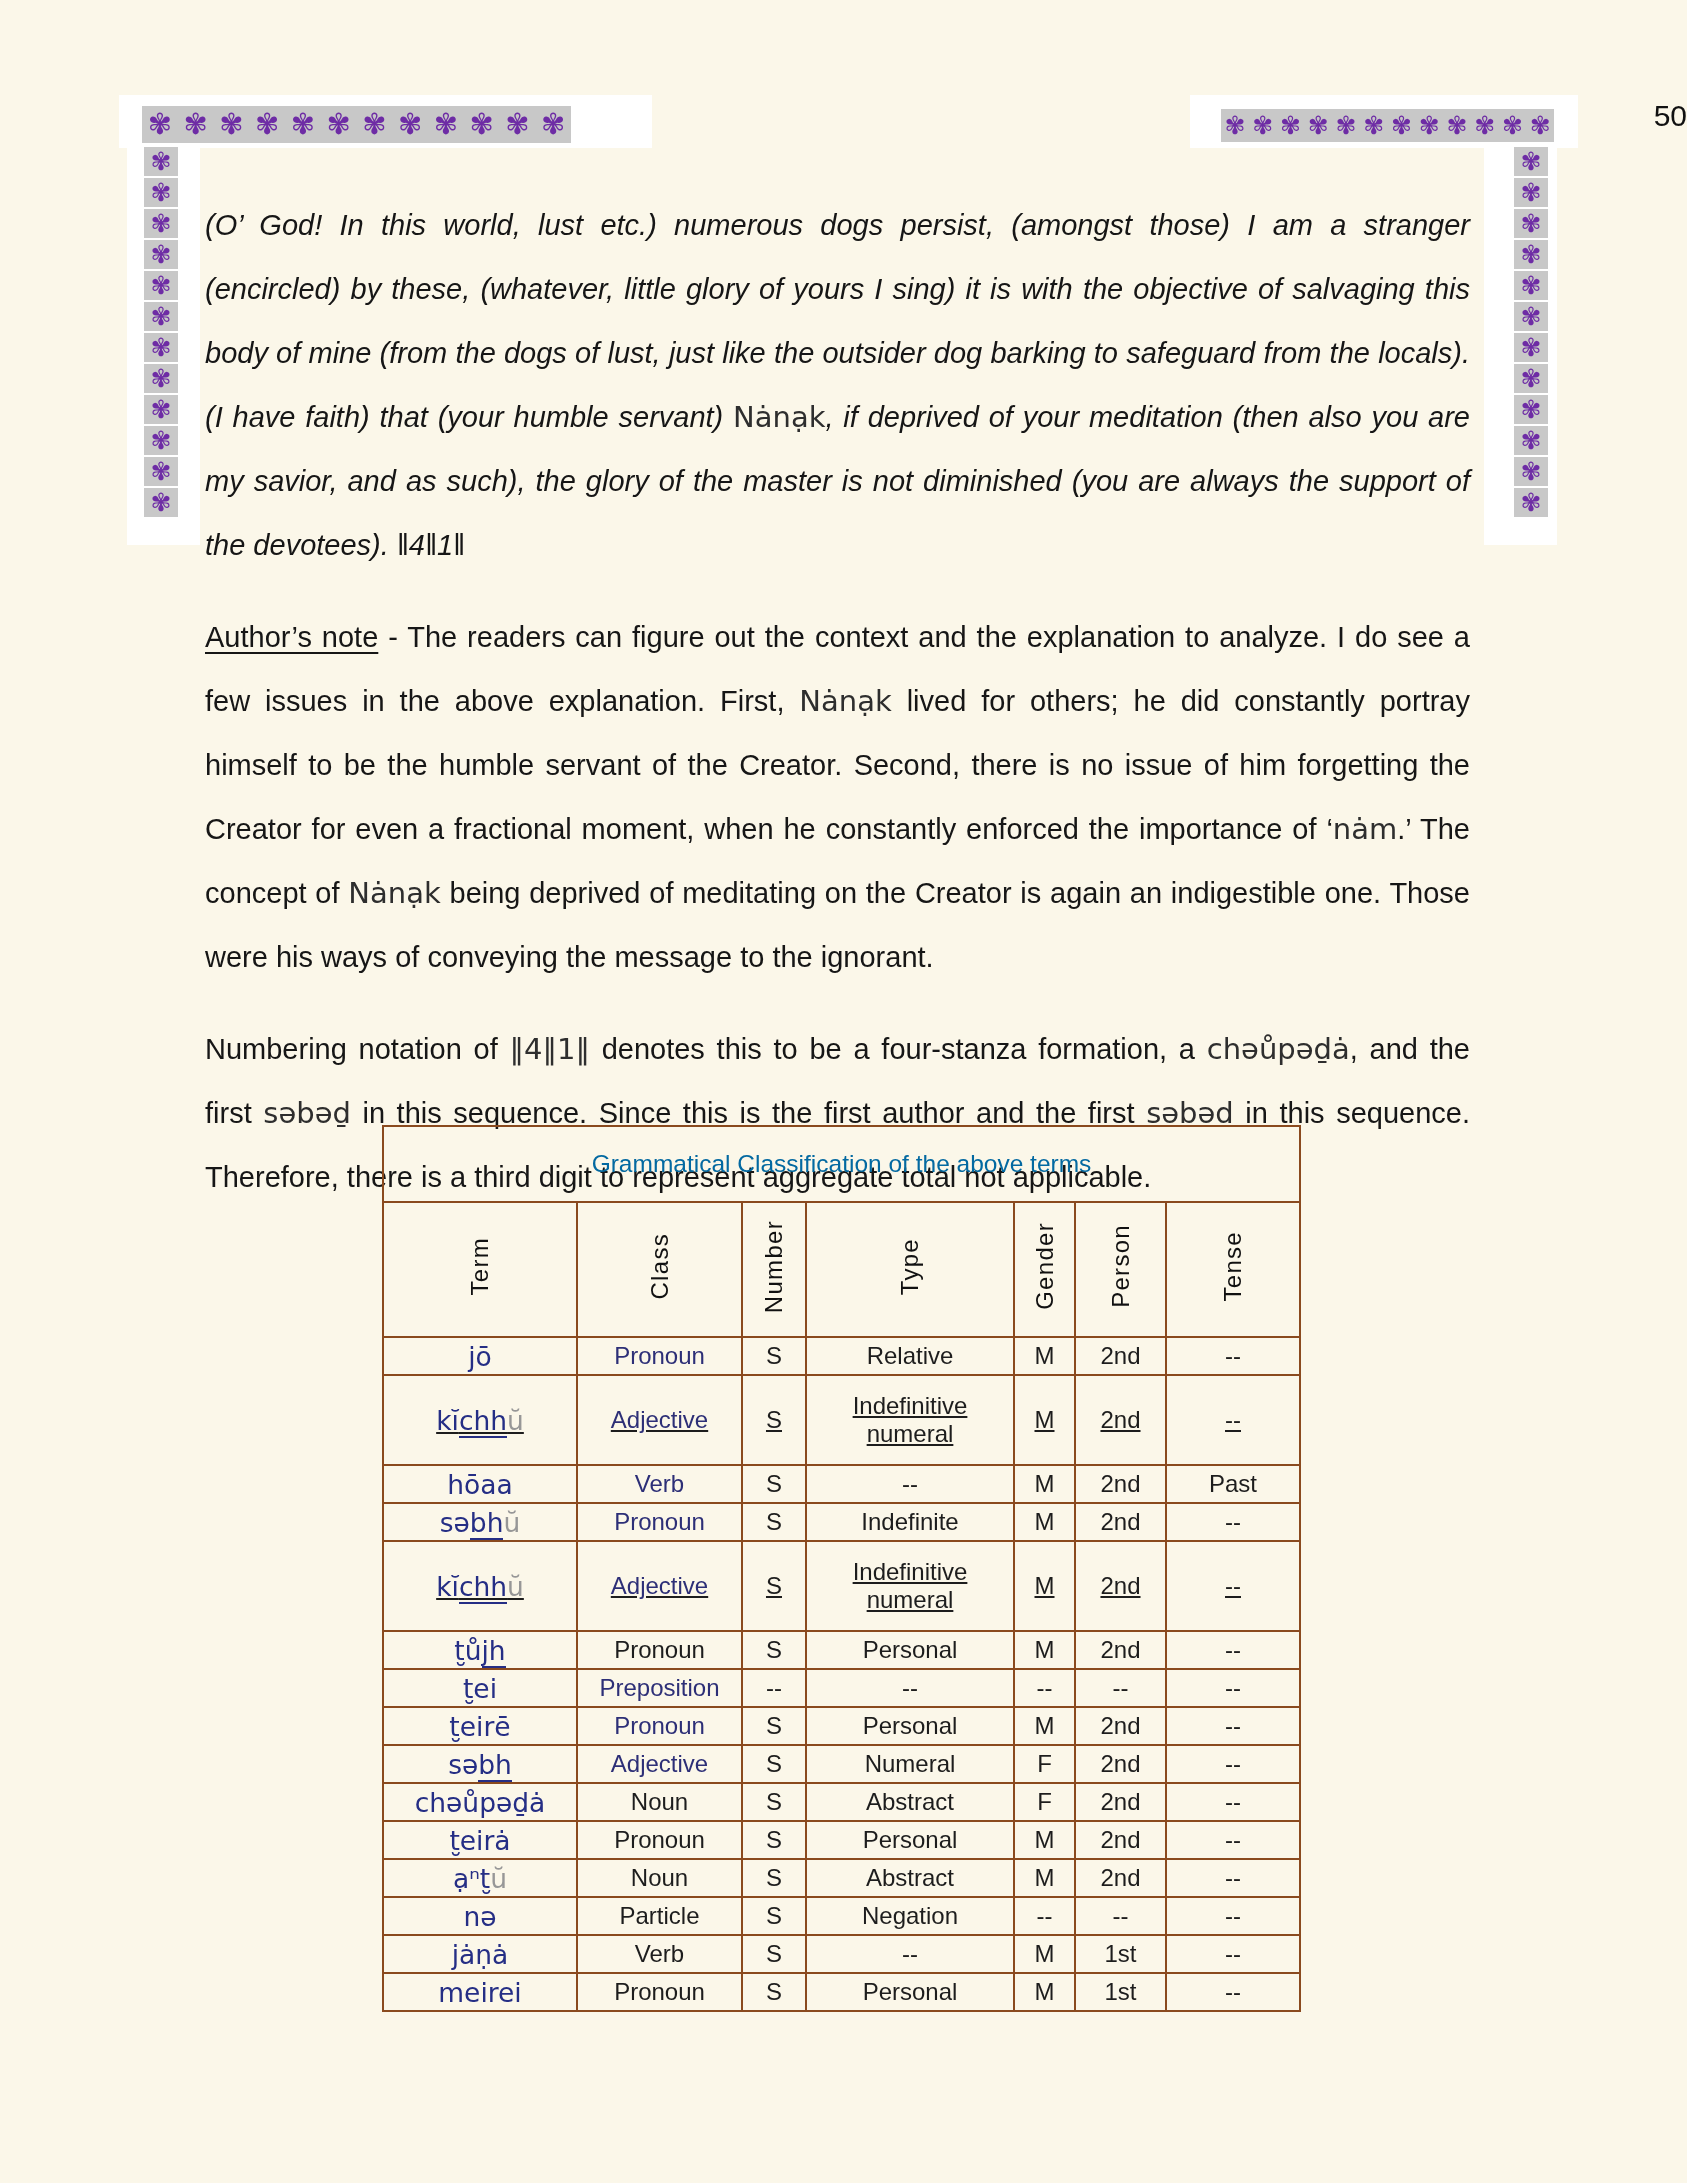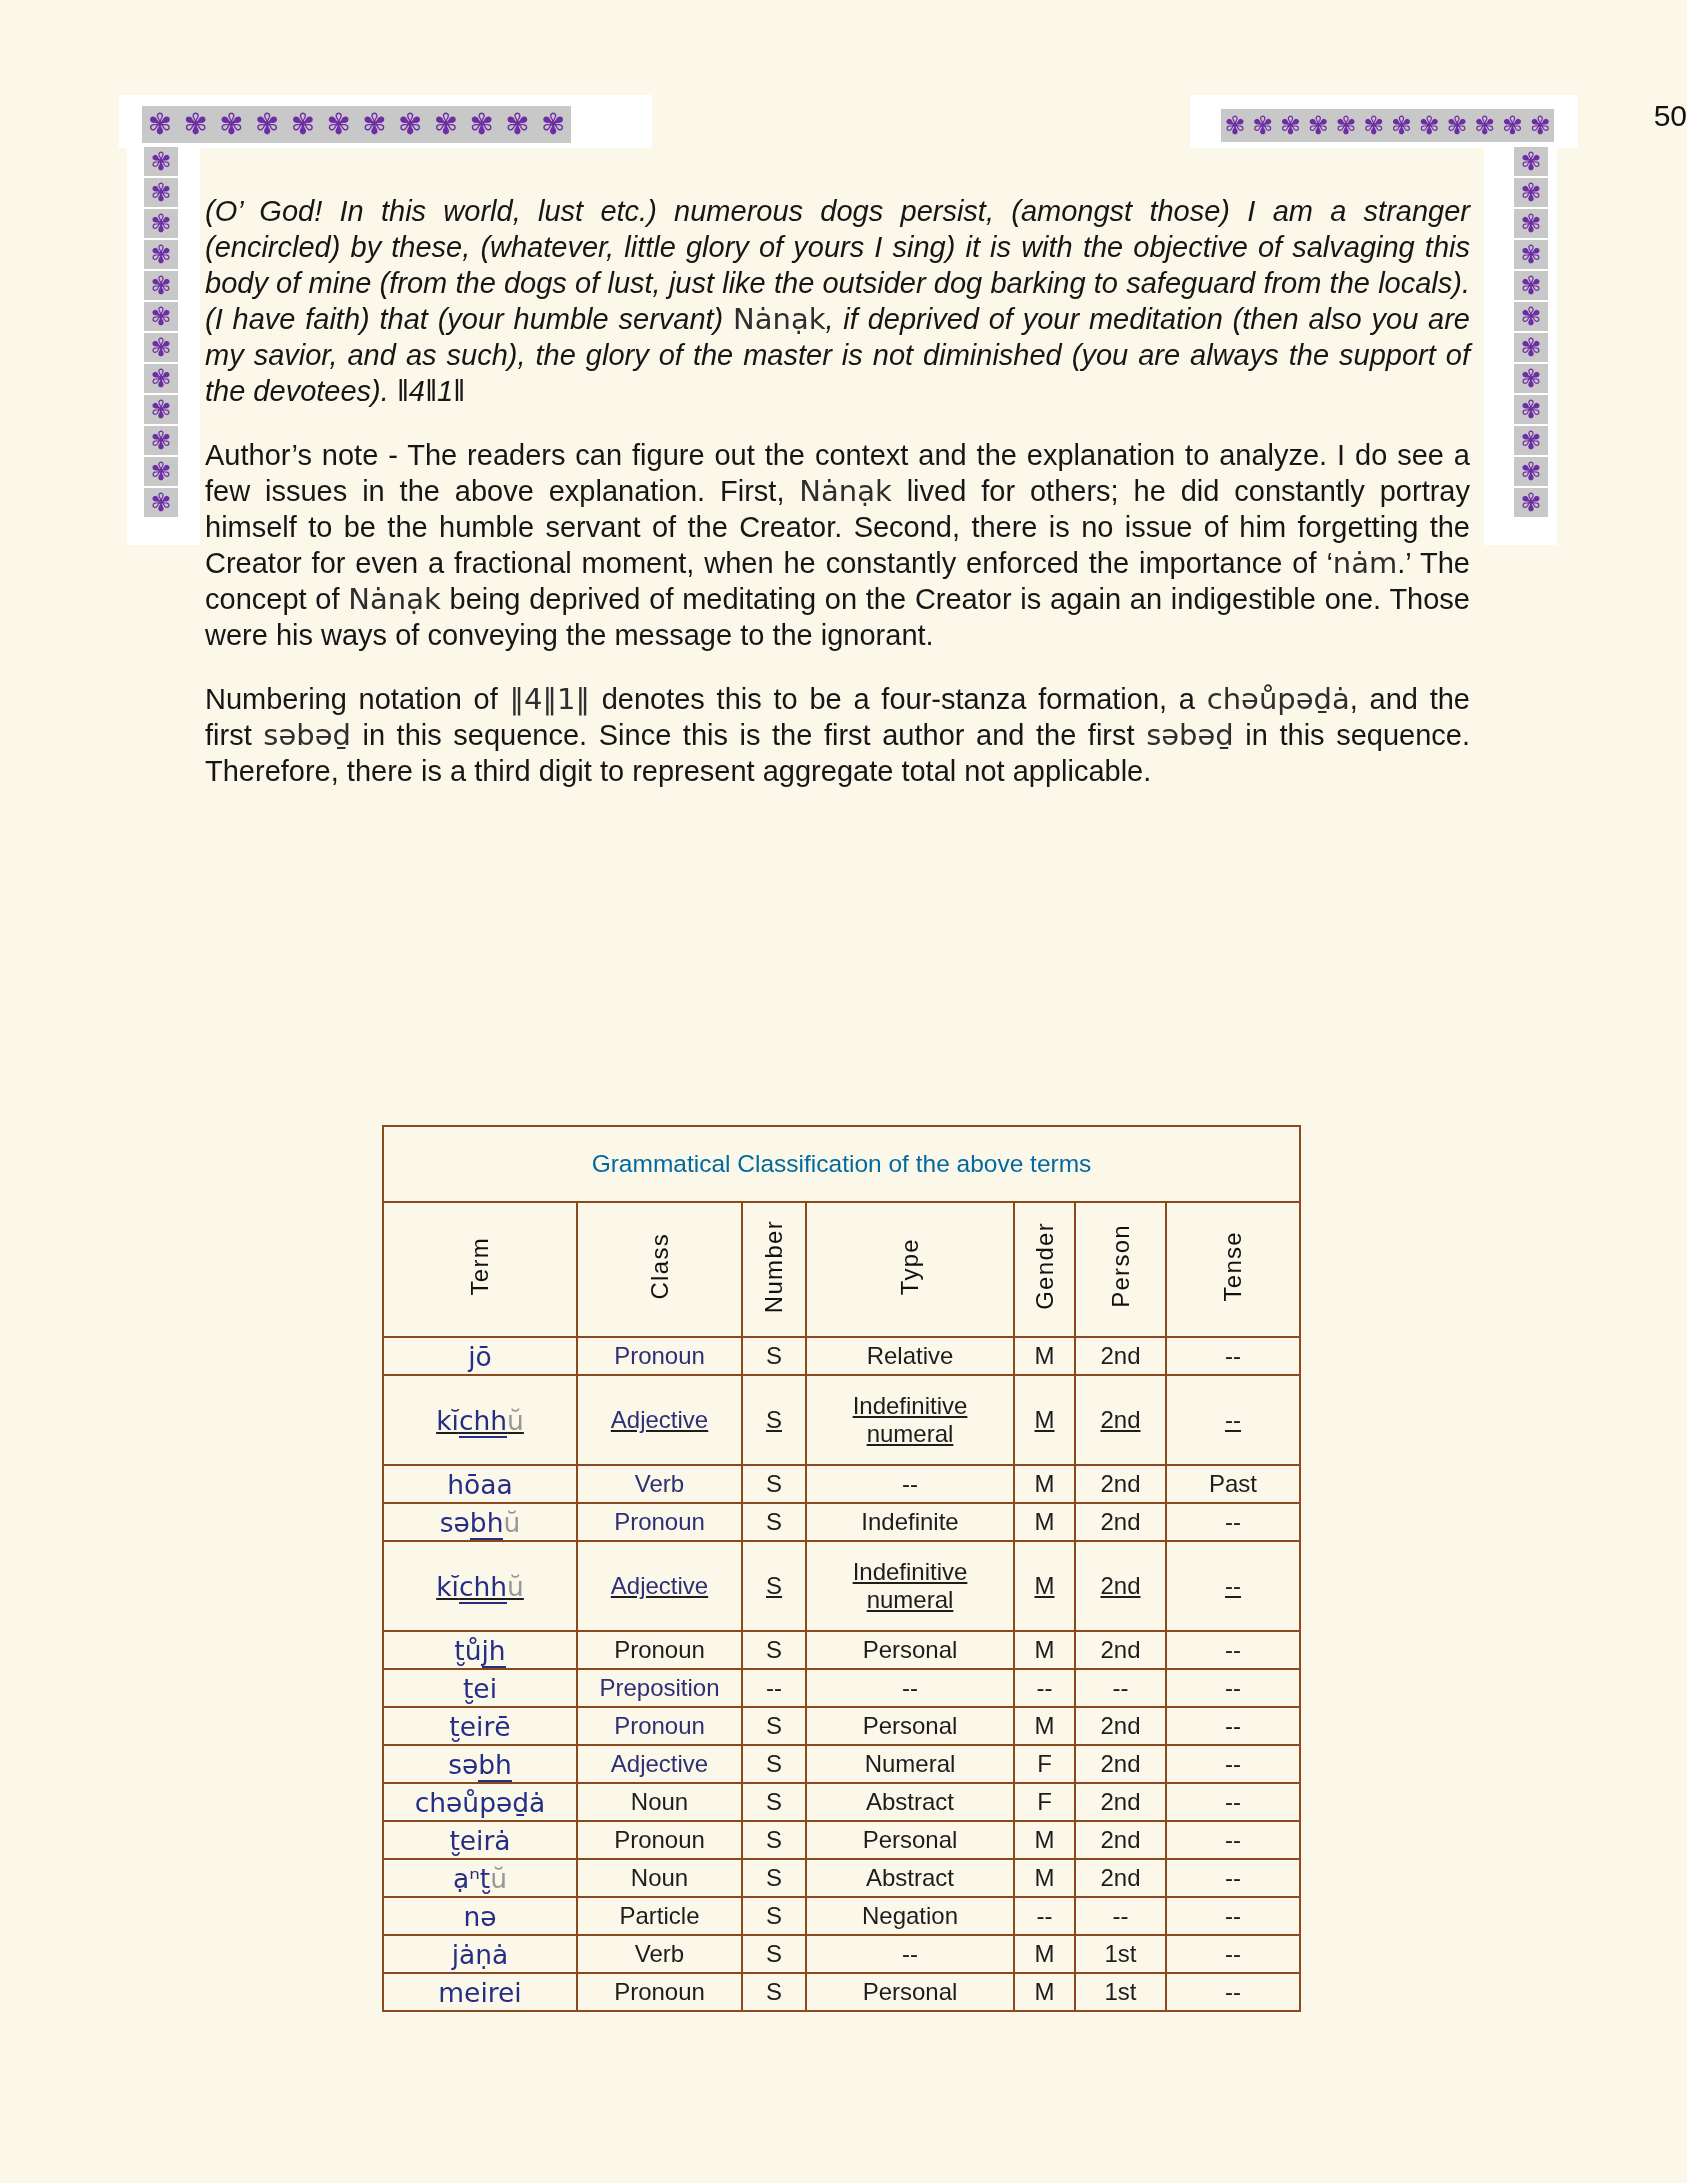--- a/index.html
+++ b/index.html
@@ -34,27 +34,27 @@
 
   
   .page-number{
     position:absolute;left:0;right:0;top:99px;
     text-align:right;font-size:30px;color:#111;
   }
 
   
   .content{position:absolute;left:205px;top:193px;width:1265px;}
   .para{
-    font-size:29px;line-height:36px;
+    font-size:29px;line-height:64px;
     text-align:justify;margin:0 0 28px 0;
   }
   .para-italic{font-style:italic;}
   .seg-tr{font-family:"DejaVu Sans",sans-serif;color:#2e2e2e;}
   .para-italic .seg-tr{font-style:normal;}
-  .seg-u{text-decoration-thickness:2px;text-underline-offset:4.6px;}
+  .seg-u{text-decoration:underline;text-decoration-thickness:2px;text-underline-offset:4.6px;}
 
   
   .grammar-table{
     position:absolute;left:382px;top:1125px;
     border-collapse:collapse;table-layout:fixed;
     width:918px;
     font-size:24px;color:#1d1d1d;
   }
   .grammar-table td,.grammar-table th{
     border:2px solid #8a4a1e;

